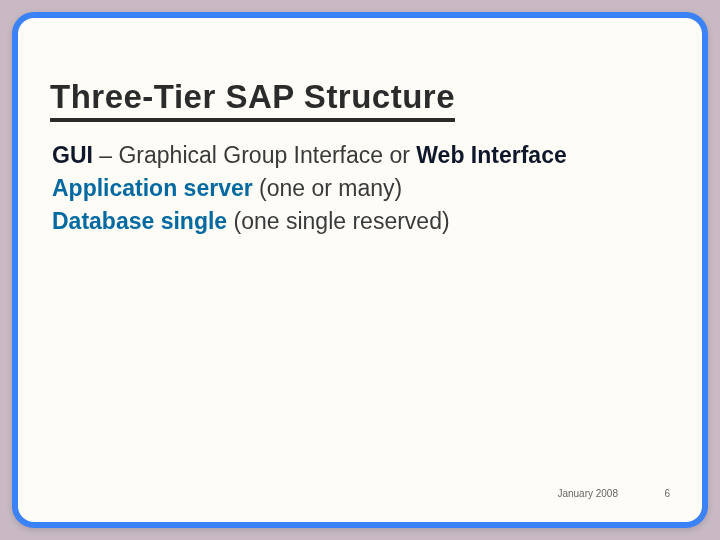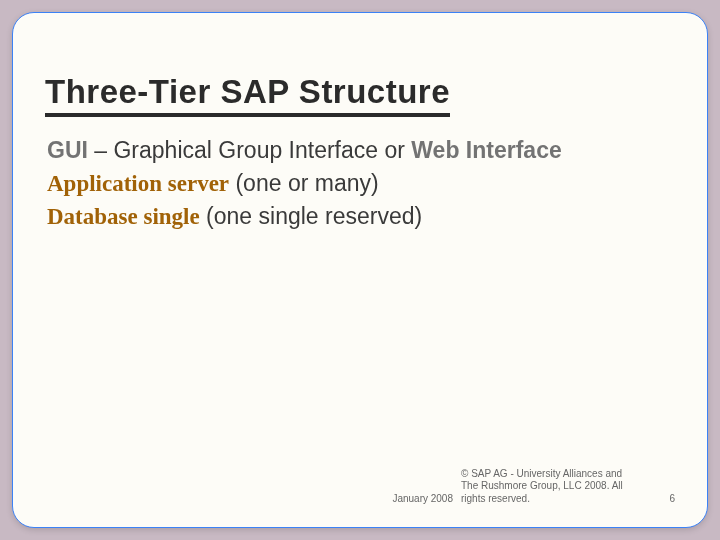--- a/index.html
+++ b/index.html
@@ -17,21 +17,21 @@
     position: relative;
     box-sizing: border-box;
   }
   .slide-inner {
     position: absolute;
     top: 12px;
     left: 12px;
     right: 12px;
     bottom: 12px;
     background: #fdfcf7;
-    border: 1px solid #3b82f6;
+    border: 6px solid #3b82f6;
     border-radius: 22px;
     box-shadow: 0 2px 6px rgba(0,0,0,0.15), inset 0 0 2px rgba(255,255,255,0.8);
     box-sizing: border-box;
     padding: 60px 32px 40px 32px;
   }
   .title {
     font-size: 33px;
     font-weight: bold;
     color: #2b2b2b;
     margin: 0 0 18px 0;
@@ -55,25 +55,24 @@
     margin-right: 2px;
     font-size: 23px;
     line-height: 1.35;
     color: #3a3a3a;
   }
   .bullet-text {
     flex: 1 1 auto;
   }
   .bold {
     font-weight: bold;
-    color: #a16207;
-    font-family: Liberation Serif, serif;
+    color: #0369a1;
   }
   .purple {
-    color: #737373;
+    color: #0f172a;
     font-weight: bold;
   }
   .footer {
     position: absolute;
     bottom: 22px;
     left: 32px;
     right: 32px;
     display: flex;
     align-items: flex-end;
     font-size: 10px;
@@ -122,18 +121,17 @@
         <span class="bullet-icon"></span>
         <span class="bullet-text">
           <span class="bold">Database single</span><span> (one single reserved)</span>
         </span>
       </div>
 
     </div>
 
     <div class="footer">
       <div class="footer-date">January 2008</div>
-      <div class="footer-copy">© SAP AG - University Alliances and The Rushmore Group, LLC 2008. All rights reserved.</div>
       <div class="footer-page">6</div>
     </div>
 
   </div>
 </div>
 
 </body></html>

